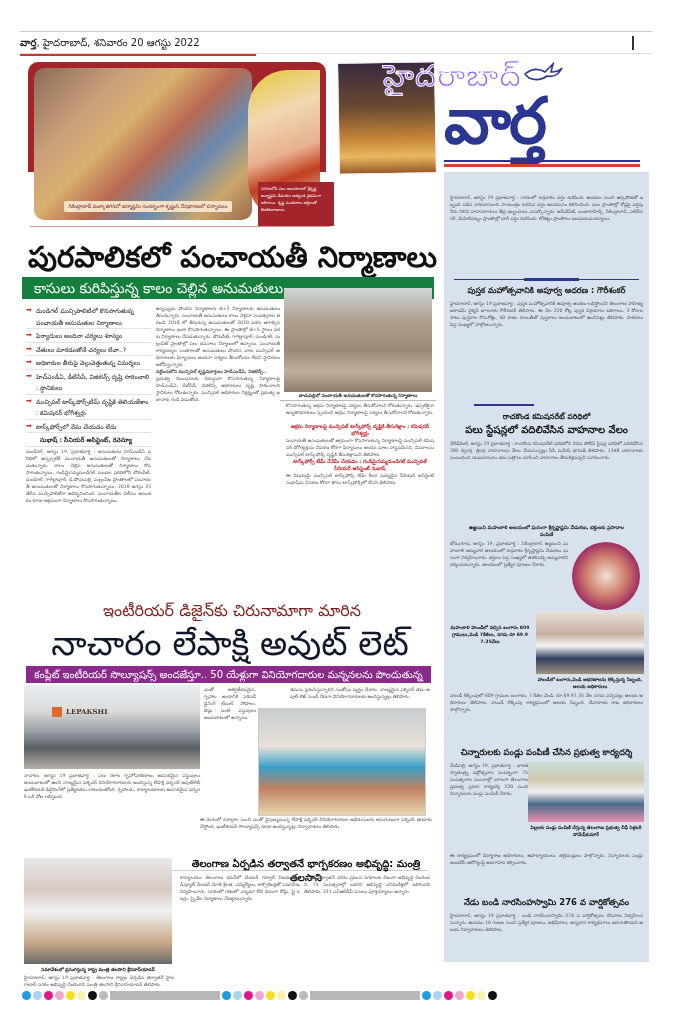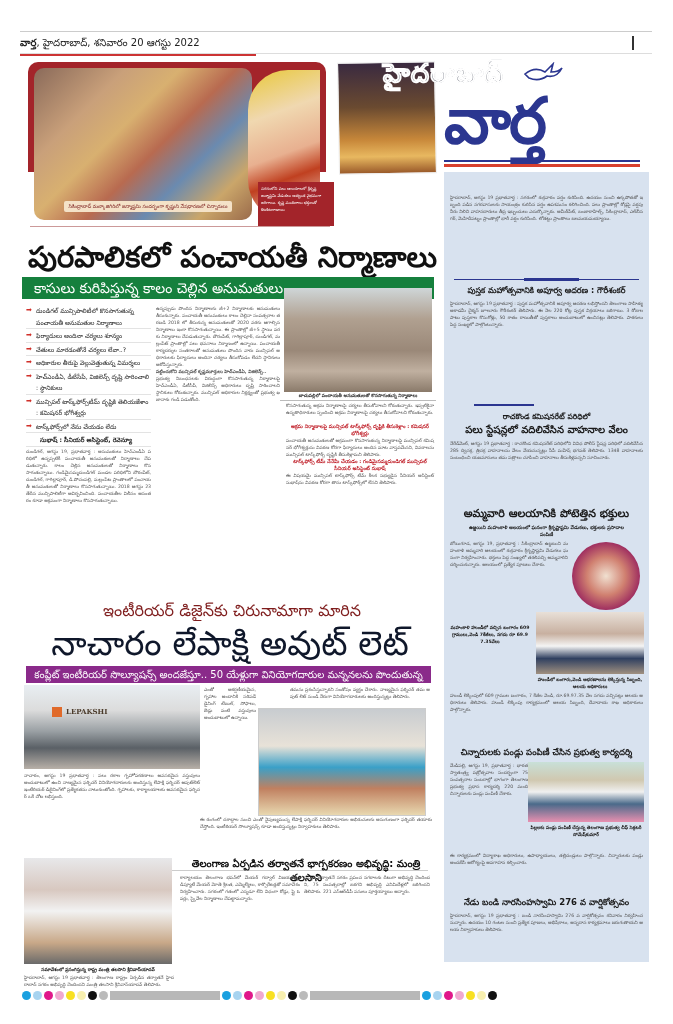--- a/index.html
+++ b/index.html
@@ -14,21 +14,21 @@
 
   
   .photoframe{top:62px;left:28px;width:298px;height:110px;background:#a3242a;border-radius:10px 10px 0 0;}
   .photo-kids{top:68px;left:34px;width:218px;height:152px;border-radius:10px;background:linear-gradient(135deg,#8a6a5a 0%,#c9a07a 25%,#d8b070 40%,#b86a50 55%,#6a8ab0 70%,#caa66a 85%,#9a6a4a 100%);overflow:hidden;}
   .photo-kids .cap{position:absolute;left:30px;bottom:8px;width:160px;background:#f4e2c8;color:#7a1a1a;font-size:5px;line-height:7px;padding:2px 4px;text-align:center;border-radius:2px;}
   .photo-baby{top:70px;left:248px;width:72px;height:150px;border-radius:40px 0 0 40px;background:linear-gradient(160deg,#e8c83a 0%,#f0d8b0 30%,#e8b090 55%,#c04020 70%,#f6f0e8 100%);}
   .baby-cap{top:182px;left:258px;width:70px;height:38px;background:#a3242a;color:#fff;font-size:4px;line-height:7px;padding:3px;}
   .photo-line{top:226px;left:30px;width:300px;height:1px;background:#c99;}
 
   .charminar{top:62px;left:338px;width:96px;height:110px;background:linear-gradient(180deg,#3a2a40 0%,#6a4a30 40%,#c8883a 70%,#e8b860 85%,#9a5a2a 100%);border:1px solid #eee;transform:rotate(-1deg);}
-  .city-title{top:58px;left:383px;font-size:26px;font-weight:bold;color:#0f172a;letter-spacing:1px;-webkit-text-stroke:1px #fff;}
+  .city-title{top:58px;left:383px;font-size:30px;font-weight:normal;color:#8b5cf6;letter-spacing:1px;-webkit-text-stroke:1px #fff;}
   .bird-icon{top:62px;left:523px;width:40px;height:22px;}
   .masthead{top:86px;left:444px;font-size:64px;line-height:70px;font-weight:bold;color:#2b3690;letter-spacing:-2px;}
   .mast-line-blue{top:160px;left:444px;width:196px;height:2px;background:#2b3690;}
   .mast-line-red{top:164px;left:444px;width:196px;height:3px;background:#d8402e;}
 
   
   .rightcol{top:172px;left:444px;width:205px;height:790px;background:#d8e2ef;}
   .rc-head{position:absolute;left:0;width:205px;text-align:center;font-weight:bold;color:#1a1a1a;}
   .rc-text{position:absolute;left:6px;width:193px;font-size:4.6px;line-height:7px;color:#555;text-align:justify;word-break:break-all;}
   .rc-divider{position:absolute;left:10px;width:185px;height:3px;}
@@ -138,21 +138,20 @@
   <svg class="rc-divider" style="top:106px;" viewBox="0 0 185 3">
       <rect x="0" y="1" width="185" height="1" fill="#2b3690"></rect>
       <rect x="70" y="0" width="55" height="3" fill="#2b3690"></rect>
     </svg>
   <div class="rc-head" style="top:114px;font-size:8px;">పుస్తక మహోత్సవానికి అపూర్వ ఆదరణ : గౌరీశంకర్</div>
   <div class="rc-text" style="top:128px;height:100px;overflow:hidden;"><span>హైదరాబాద్, ఆగస్టు 19 ప్రభాతవార్త :</span> పుస్తక మహోత్సవానికి అపూర్వ ఆదరణ లభిస్తోందని తెలంగాణ సాహిత్య అకాడమీ చైర్మన్ జూలూరు గౌరీశంకర్ తెలిపారు. ఈ నెల 220 కోట్ల పుస్తక విక్రయాలు జరిగాయి. 3 రోజుల పాటు పుస్తకాల కొనుగోళ్లు, 50 శాతం రాయితీతో పుస్తకాలు అందుబాటులో ఉంచినట్లు తెలిపారు. పాఠకులు పెద్ద సంఖ్యలో పాల్గొంటున్నారు.</div>
   <div class="rc-divider" style="top:232px;background:#2b3690;height:2px;width:60px;left:30px;"></div>
   <div class="rc-head" style="top:240px;font-size:7.5px;">రాచకొండ కమిషనరేట్ పరిధిలో</div>
   <div class="rc-head" style="top:252px;font-size:10px;">పలు స్టేషన్లలో వదిలివేసిన వాహనాల వేలం</div>
   <div class="rc-text" style="top:268px;height:63px;overflow:hidden;"><span>నేరేడ్‌మెట్, ఆగస్టు 19 ప్రభాతవార్త :</span> రాచకొండ కమిషనరేట్ పరిధిలోని వివిధ పోలీస్ స్టేషన్ల పరిధిలో వదిలివేసిన 285 ద్విచక్ర, త్రిచక్ర వాహనాలను వేలం వేయనున్నట్లు సీపీ మహేష్ భగవత్ తెలిపారు. 1348 వాహనాలకు సంబంధించి యజమానులు తమ పత్రాలు చూపించి వాహనాలు తీసుకెళ్లవచ్చని సూచించారు.</div>
-  <div class="rc-head" style="top:335px;font-size:11px;">అమ్మవారి ఆలయానికి పోటెత్తిన భక్తులు</div>
   <div class="rc-head" style="top:352px;font-size:4.8px;line-height:7px;font-weight:bold;padding:0 20px;box-sizing:border-box;">ఉజ్జయిని మహంకాళి ఆలయంలో ఘనంగా శ్రీకృష్ణాష్టమి వేడుకలు, భక్తులకు ప్రసాదాల పంపిణీ</div>
   <div class="rc-text" style="top:368px;width:118px;height:72px;overflow:hidden;"><span>బోయిగూడ, ఆగస్టు 19, ప్రభాతవార్త :</span> సికింద్రాబాద్ ఉజ్జయిని మహంకాళి అమ్మవారి ఆలయంలో శుక్రవారం శ్రీకృష్ణాష్టమి వేడుకలు ఘనంగా నిర్వహించారు. భక్తులు పెద్ద సంఖ్యలో తరలివచ్చి అమ్మవారిని దర్శించుకున్నారు. ఆలయంలో ప్రత్యేక పూజలు చేశారు.</div>
   <div style="position:absolute;top:370px;left:128px;width:68px;height:68px;border-radius:50%;background:radial-gradient(circle,#f0e0d0 0%,#d08070 40%,#a03060 70%,#f0c0c8 100%);"></div>
   <div class="rc-text" style="top:452px;width:80px;font-weight:bold;text-align:center;color:#222;">మహంకాళి హుండీలో వచ్చిన బంగారం 609 గ్రాములు,వెండి 7కేజీలు, నగదు రూ 69.97.35వేలు</div>
   <div style="position:absolute;top:440px;left:92px;width:108px;height:62px;background:linear-gradient(180deg,#e8e0d8 0%,#c8b0a0 35%,#f4f4f4 55%,#304060 75%,#a09080 100%);"></div>
   <div class="rc-text" style="top:504px;left:92px;width:108px;text-align:center;font-weight:bold;color:#222;">హుండీలో బంగారు,వెండి ఆభరణాలను లెక్కిస్తున్న సిబ్బంది, ఆలయ అధికారులు</div>
   <div class="rc-text" style="top:520px;height:52px;overflow:hidden;">హుండీ లెక్కింపులో 609 గ్రాముల బంగారం, 7 కేజీల వెండి, రూ.69.97.35 వేల నగదు వచ్చినట్లు ఆలయ అధికారులు తెలిపారు. హుండీ లెక్కింపు కార్యక్రమంలో ఆలయ సిబ్బంది, దేవాదాయ శాఖ అధికారులు పాల్గొన్నారు.</div>
   <div class="rc-head" style="top:575px;font-size:8.5px;">చిన్నారులకు పండ్లు పంపిణీ చేసిన ప్రభుత్వ కార్యదర్శి</div>
   <div class="rc-text" style="top:590px;width:78px;height:88px;overflow:hidden;"><span>మేడిపల్లి, ఆగస్టు 19, ప్రభాతవార్త :</span> భారత స్వాతంత్ర్య వజ్రోత్సవాల సందర్భంగా 75 సంవత్సరాల సంబరాల్లో భాగంగా తెలంగాణ ప్రభుత్వ ప్రధాన కార్యదర్శి 220 మంది చిన్నారులకు పండ్లు పంపిణీ చేశారు.</div>
   <div style="position:absolute;top:590px;left:84px;width:116px;height:60px;background:linear-gradient(180deg,#c8e0d8 0%,#d0c8b0 30%,#f0f0f0 50%,#4a6a8a 70%,#e890b0 100%);"></div>

